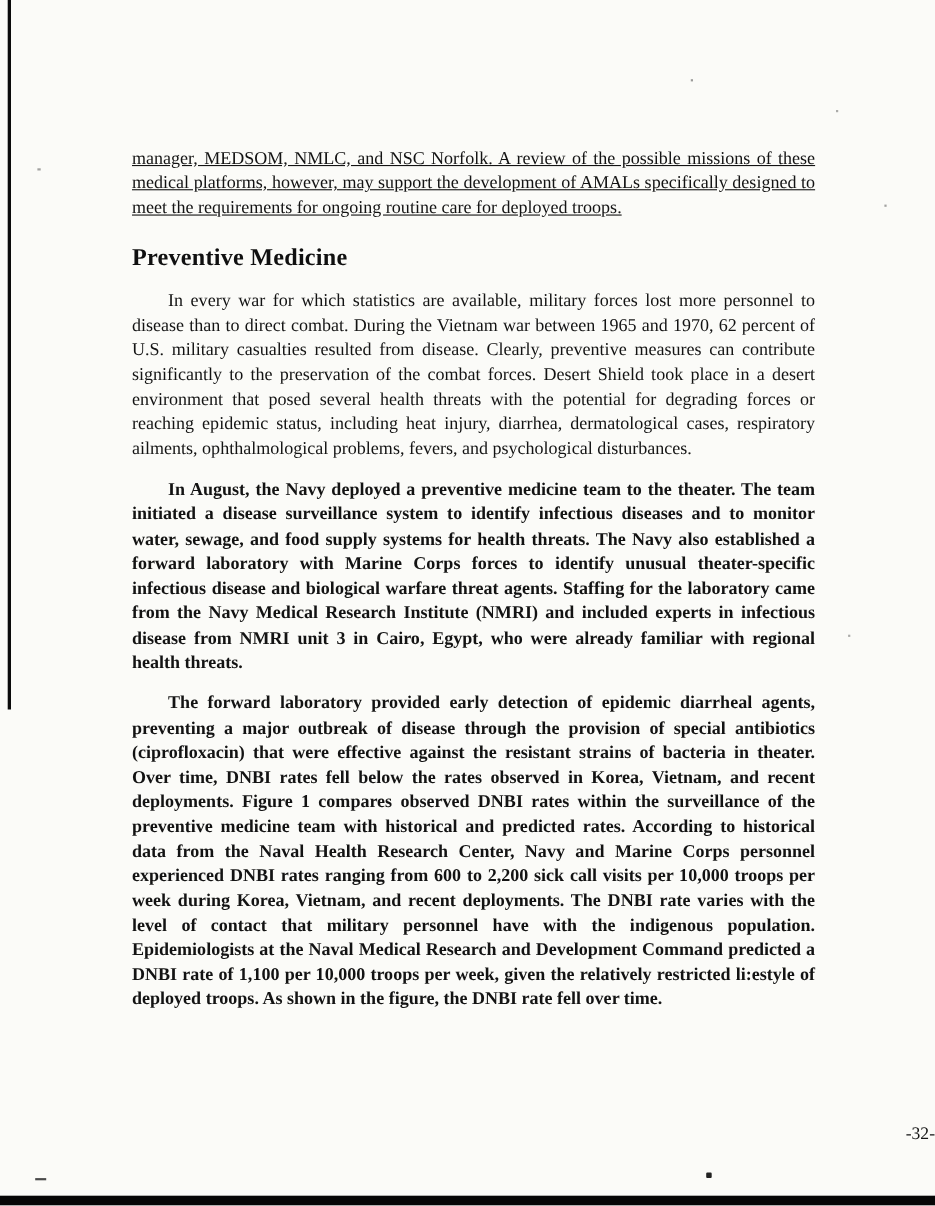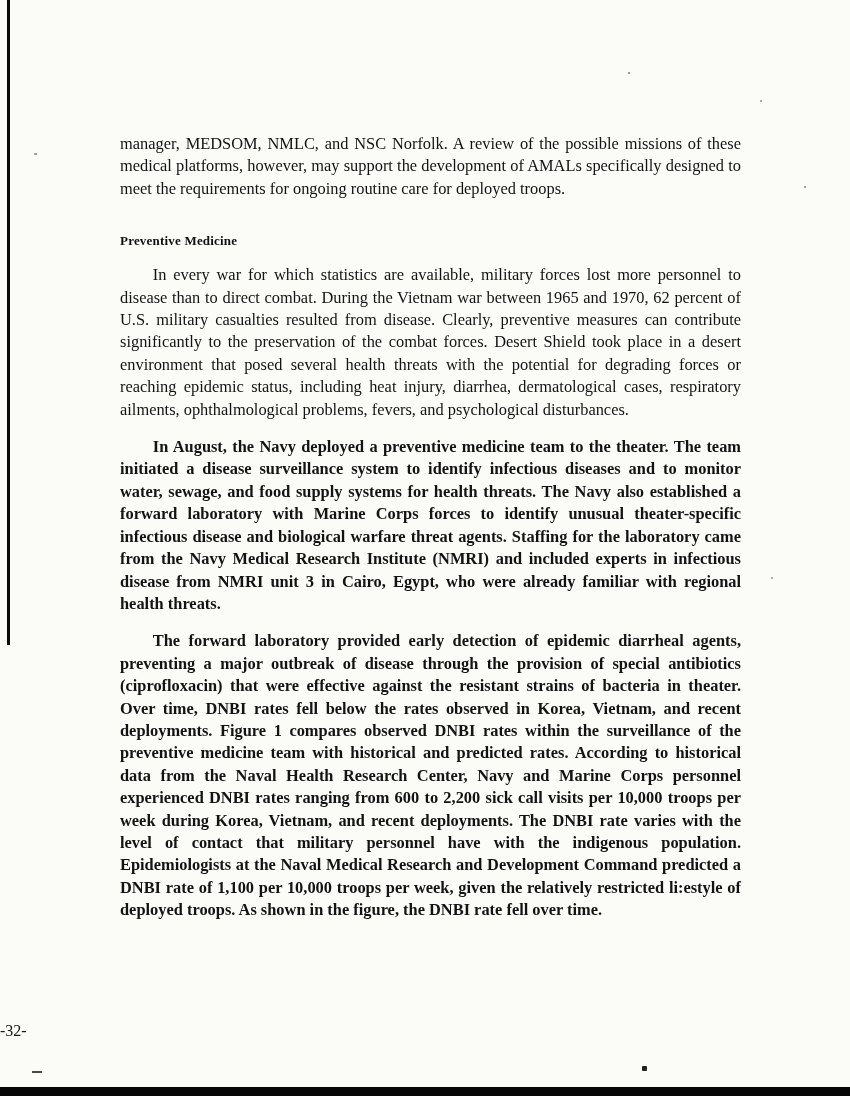--- a/index.html
+++ b/index.html
@@ -42,46 +42,47 @@
   .para {
     font-size: 16.4px;
     line-height: 22.4px;
     text-align: justify;
     color: #131313;
   }
 
   .para.flush {
     text-indent: 0;
     margin-bottom: 12px;
+    text-decoration: underline;
   }
 
   .para.indented {
     text-indent: 2em;
   }
 
   .para + .para {
     margin-top: 15px;
     font-weight: bold;
   }
 
   .section-heading {
-    font-size: 13px;
+    font-size: 22px;
     font-weight: bold;
-    margin-top: 33px;
+    margin-top: 21px;
     margin-bottom: 15px;
     color: #101010;
     letter-spacing: 0.2px;
   }
 
   .page-number {
     position: absolute;
     left: 0;
     top: 1022px;
     width: 850px;
-    text-align: left;
+    text-align: right;
     font-size: 16px;
     color: #161616;
   }
 
   
   .artifact { position: absolute; background: #4a4a4a; }
   .artifact.dash-bottom-left { left: 32px; top: 1071px; width: 10px; height: 2px; }
   .artifact.dot-bottom-right { left: 642px; top: 1066px; width: 5px; height: 5px; border-radius: 1px; background: #222; }
   .artifact.speck-top-1 { left: 628px; top: 72px; width: 2px; height: 2px; opacity: .55; }
   .artifact.speck-top-2 { left: 760px; top: 100px; width: 2px; height: 2px; opacity: .45; }

